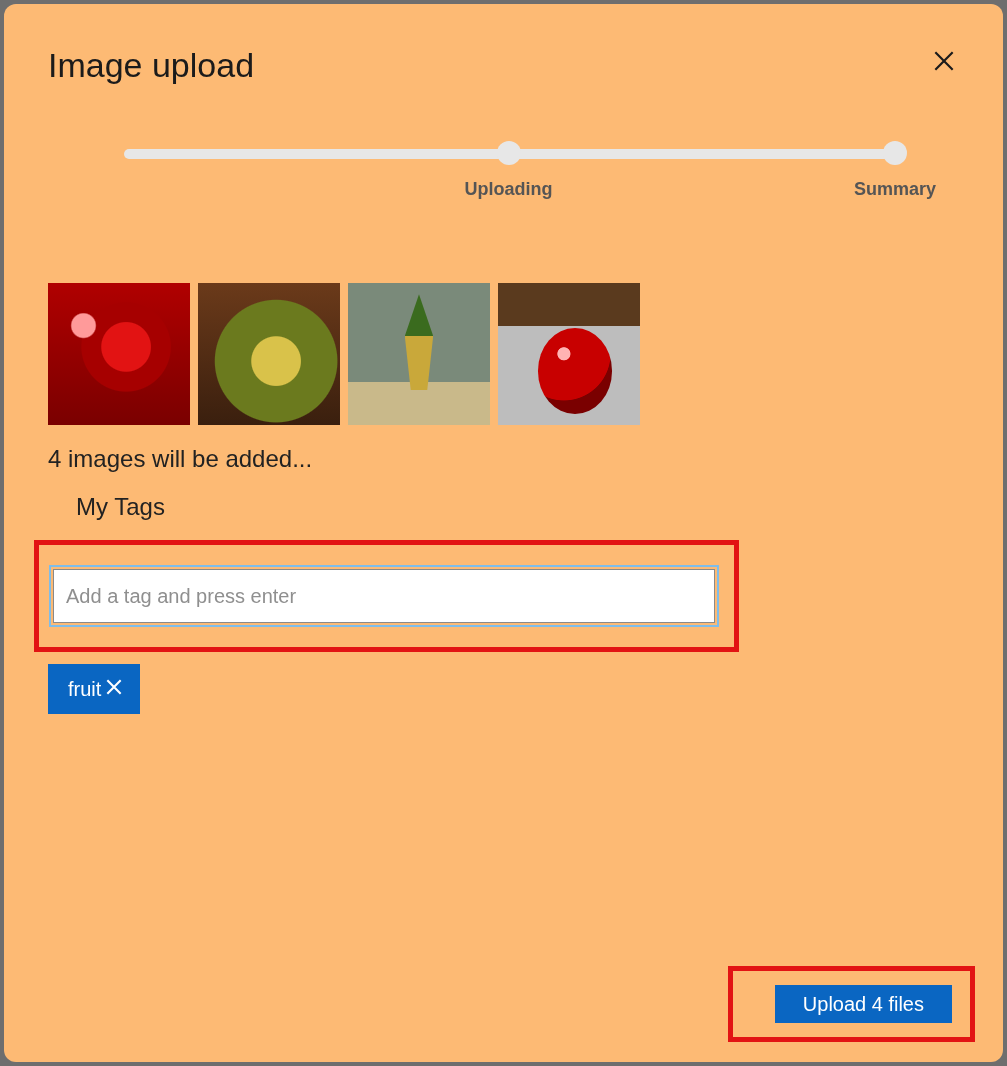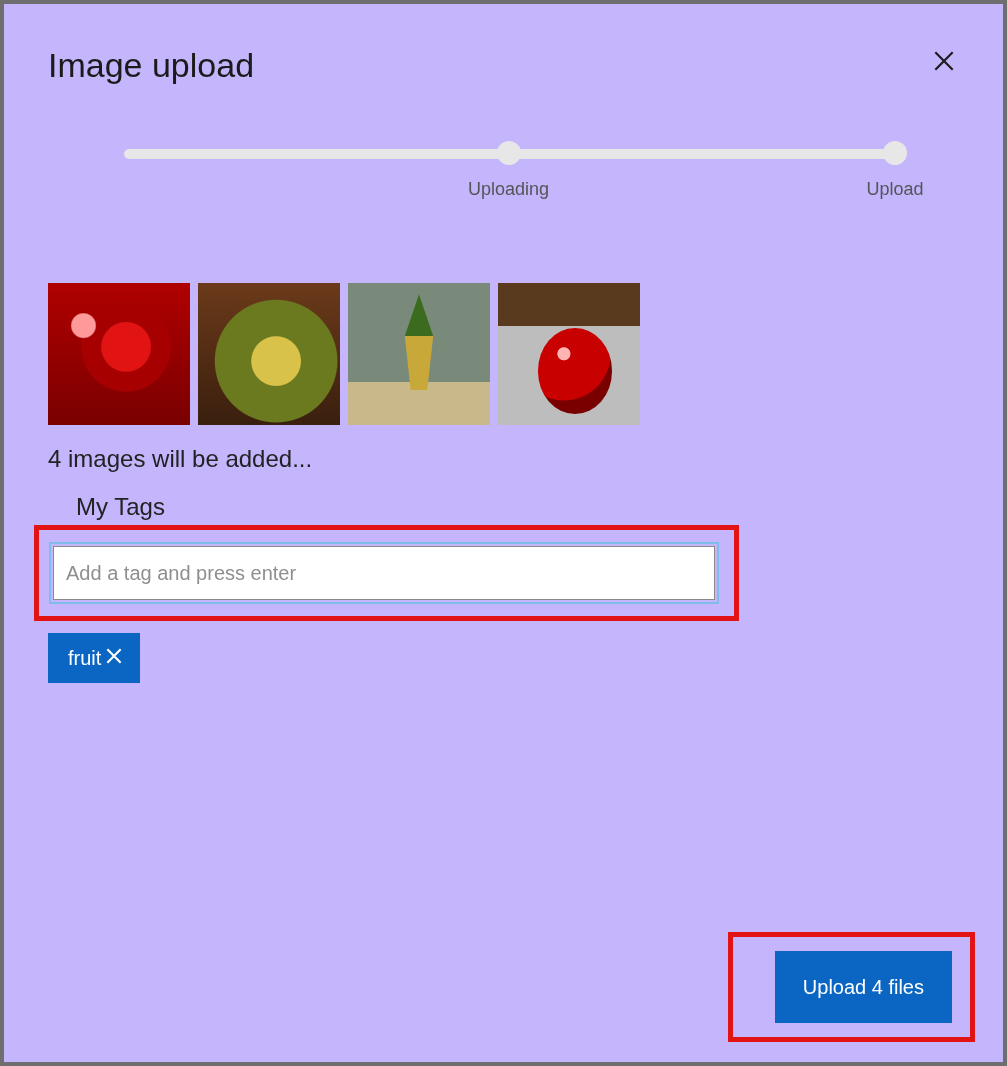--- a/index.html
+++ b/index.html
@@ -7,23 +7,24 @@
     padding: 0;
     width: 1007px;
     height: 1066px;
     font-family: "Segoe UI", Arial, sans-serif;
     background: #6e6e6e;
     overflow: hidden;
   }
   .modal {
     position: absolute;
     left: 4px; top: 4px; right: 4px; bottom: 4px;
-    background: #c4b5fd;
+    background: #fdba74;
     padding: 42px 44px 40px 44px;
     box-sizing: border-box;
+    border-radius: 12px;
   }
   .header-row {
     display: flex;
     justify-content: space-between;
     align-items: flex-start;
   }
   .title {
     font-size: 34px;
     font-weight: 400;
     color: #1b1b1b;
@@ -63,20 +64,21 @@
     box-sizing: border-box;
   }
   .step.active .dot {
     background: #ffffff;
     border: 4px solid #0a66c2;
   }
   .step .label {
     margin-top: 14px;
     font-size: 18px;
     color: #555;
+    font-weight: bold;
   }
   .step.active .label {
     font-weight: 700;
     color: #222;
   }
   .step-1 { left: -58px; }
   .step-2 { left: 50%; transform: translateX(-50%); }
   .step-3 { right: -58px; }
   
   .thumbs {
@@ -102,23 +104,23 @@
   }
   .my-tags-label {
     margin-top: 20px;
     font-size: 24px;
     color: #222;
     margin-left: 28px;
   }
   
   .highlight-box {
     border: 5px solid #e21313;
-    padding: 16px 14px;
+    padding: 24px 14px;
     margin-left: -14px;
-    margin-top: 4px;
+    margin-top: 19px;
     width: 705px;
     box-sizing: border-box;
   }
   .tag-input {
     width: 662px;
     height: 54px;
     box-sizing: border-box;
     border: 1px solid #8a8a8a;
     outline: 2px solid #7fbde9;
     outline-offset: 2px;
@@ -146,21 +148,21 @@
     right: 28px;
     bottom: 20px;
     border: 5px solid #e21313;
     padding: 14px 18px;
   }
   .upload-btn {
     background: #0a66c2;
     color: #ffffff;
     font-size: 20px;
     border: none;
-    height: 72px;
+    height: 38px;
     padding: 0 28px;
     cursor: pointer;
     margin-left: 24px;
   }
   
   .thumb1 { background: radial-gradient(circle at 30% 30%, #ff5a5a 0 30%, #b30000 31% 100%), #4a7a2a; background-blend-mode: normal; background-image: radial-gradient(circle at 25% 30%, #ff9a9a 0 8%, transparent 9%), radial-gradient(circle at 55% 45%, #e21313 0 22%, #a60000 23% 40%, transparent 41%), linear-gradient(#b00000,#7a0000); }
   .thumb2 { background: radial-gradient(ellipse at 55% 55%, #d9c24a 0 22%, #6b7a1e 23% 55%, transparent 56%), linear-gradient(#6b3a1a,#3a1f0e); }
   .thumb3 { background: linear-gradient(#7a8a7a 0 70%, #c9b98a 70% 100%); position: relative; }
   .thumb3::after{ content:""; position:absolute; left:40%; top:8%; width:20%; height:84%; background: linear-gradient(#3a6b1e 0 35%, #c9a83a 35% 80%, transparent 80%); clip-path: polygon(50% 0, 100% 35%, 70% 100%, 30% 100%, 0 35%);}
   .thumb4 { background: linear-gradient(#5a3a1e 0 30%, #bdbdbd 30% 100%); position: relative; }
@@ -181,21 +183,21 @@
   </div>
 
   <div class="stepper">
     <div class="stepper-track"></div>
     <div class="step step-2">
       <div class="dot"></div>
       <div class="label">Uploading</div>
     </div>
     <div class="step step-3">
       <div class="dot"></div>
-      <div class="label">Upload</div>
+      <div class="label">Summary</div>
     </div>
   </div>
 
   <div class="thumbs">
     <div class="thumb thumb1"></div>
     <div class="thumb thumb2"></div>
     <div class="thumb thumb3"></div>
     <div class="thumb thumb4"></div>
   </div>
 

